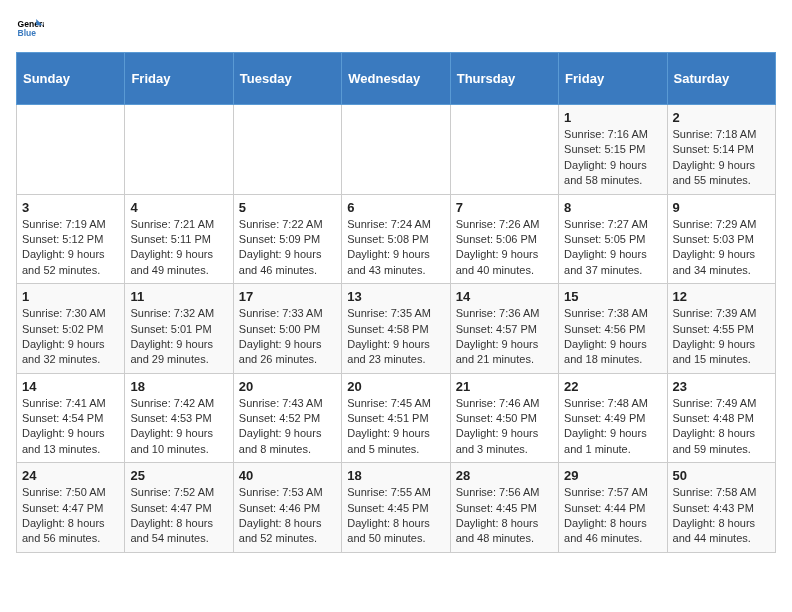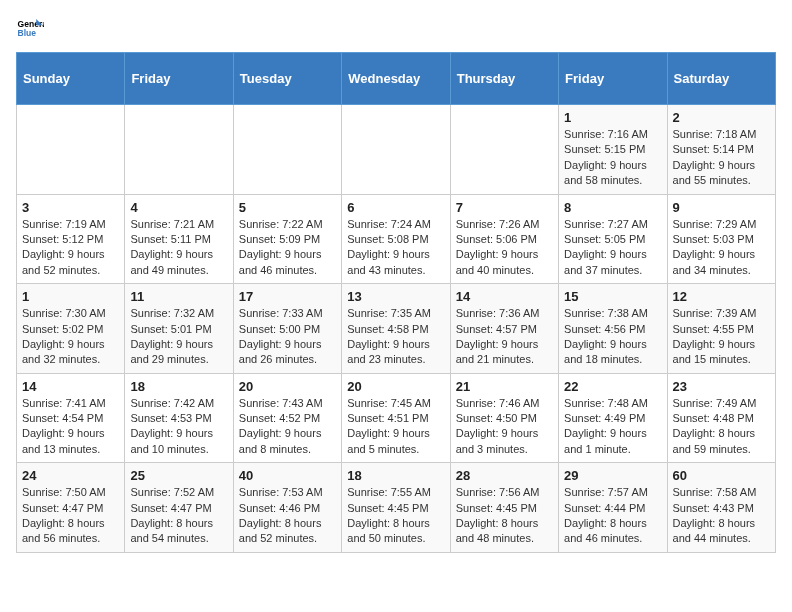--- a/index.html
+++ b/index.html
@@ -236,18 +236,18 @@
         </td>
         <td>
           <div class="day-number">28</div>
           <div class="day-info">Sunrise: 7:56 AM<br>Sunset: 4:45 PM<br>Daylight: 8 hours<br>and 48 minutes.</div>
         </td>
         <td>
           <div class="day-number">29</div>
           <div class="day-info">Sunrise: 7:57 AM<br>Sunset: 4:44 PM<br>Daylight: 8 hours<br>and 46 minutes.</div>
         </td>
         <td>
-          <div class="day-number">60</div>
+          <div class="day-number">50</div>
           <div class="day-info">Sunrise: 7:58 AM<br>Sunset: 4:43 PM<br>Daylight: 8 hours<br>and 44 minutes.</div>
         </td>
       </tr>
     </tbody>
 </table>
 
 </body></html>

